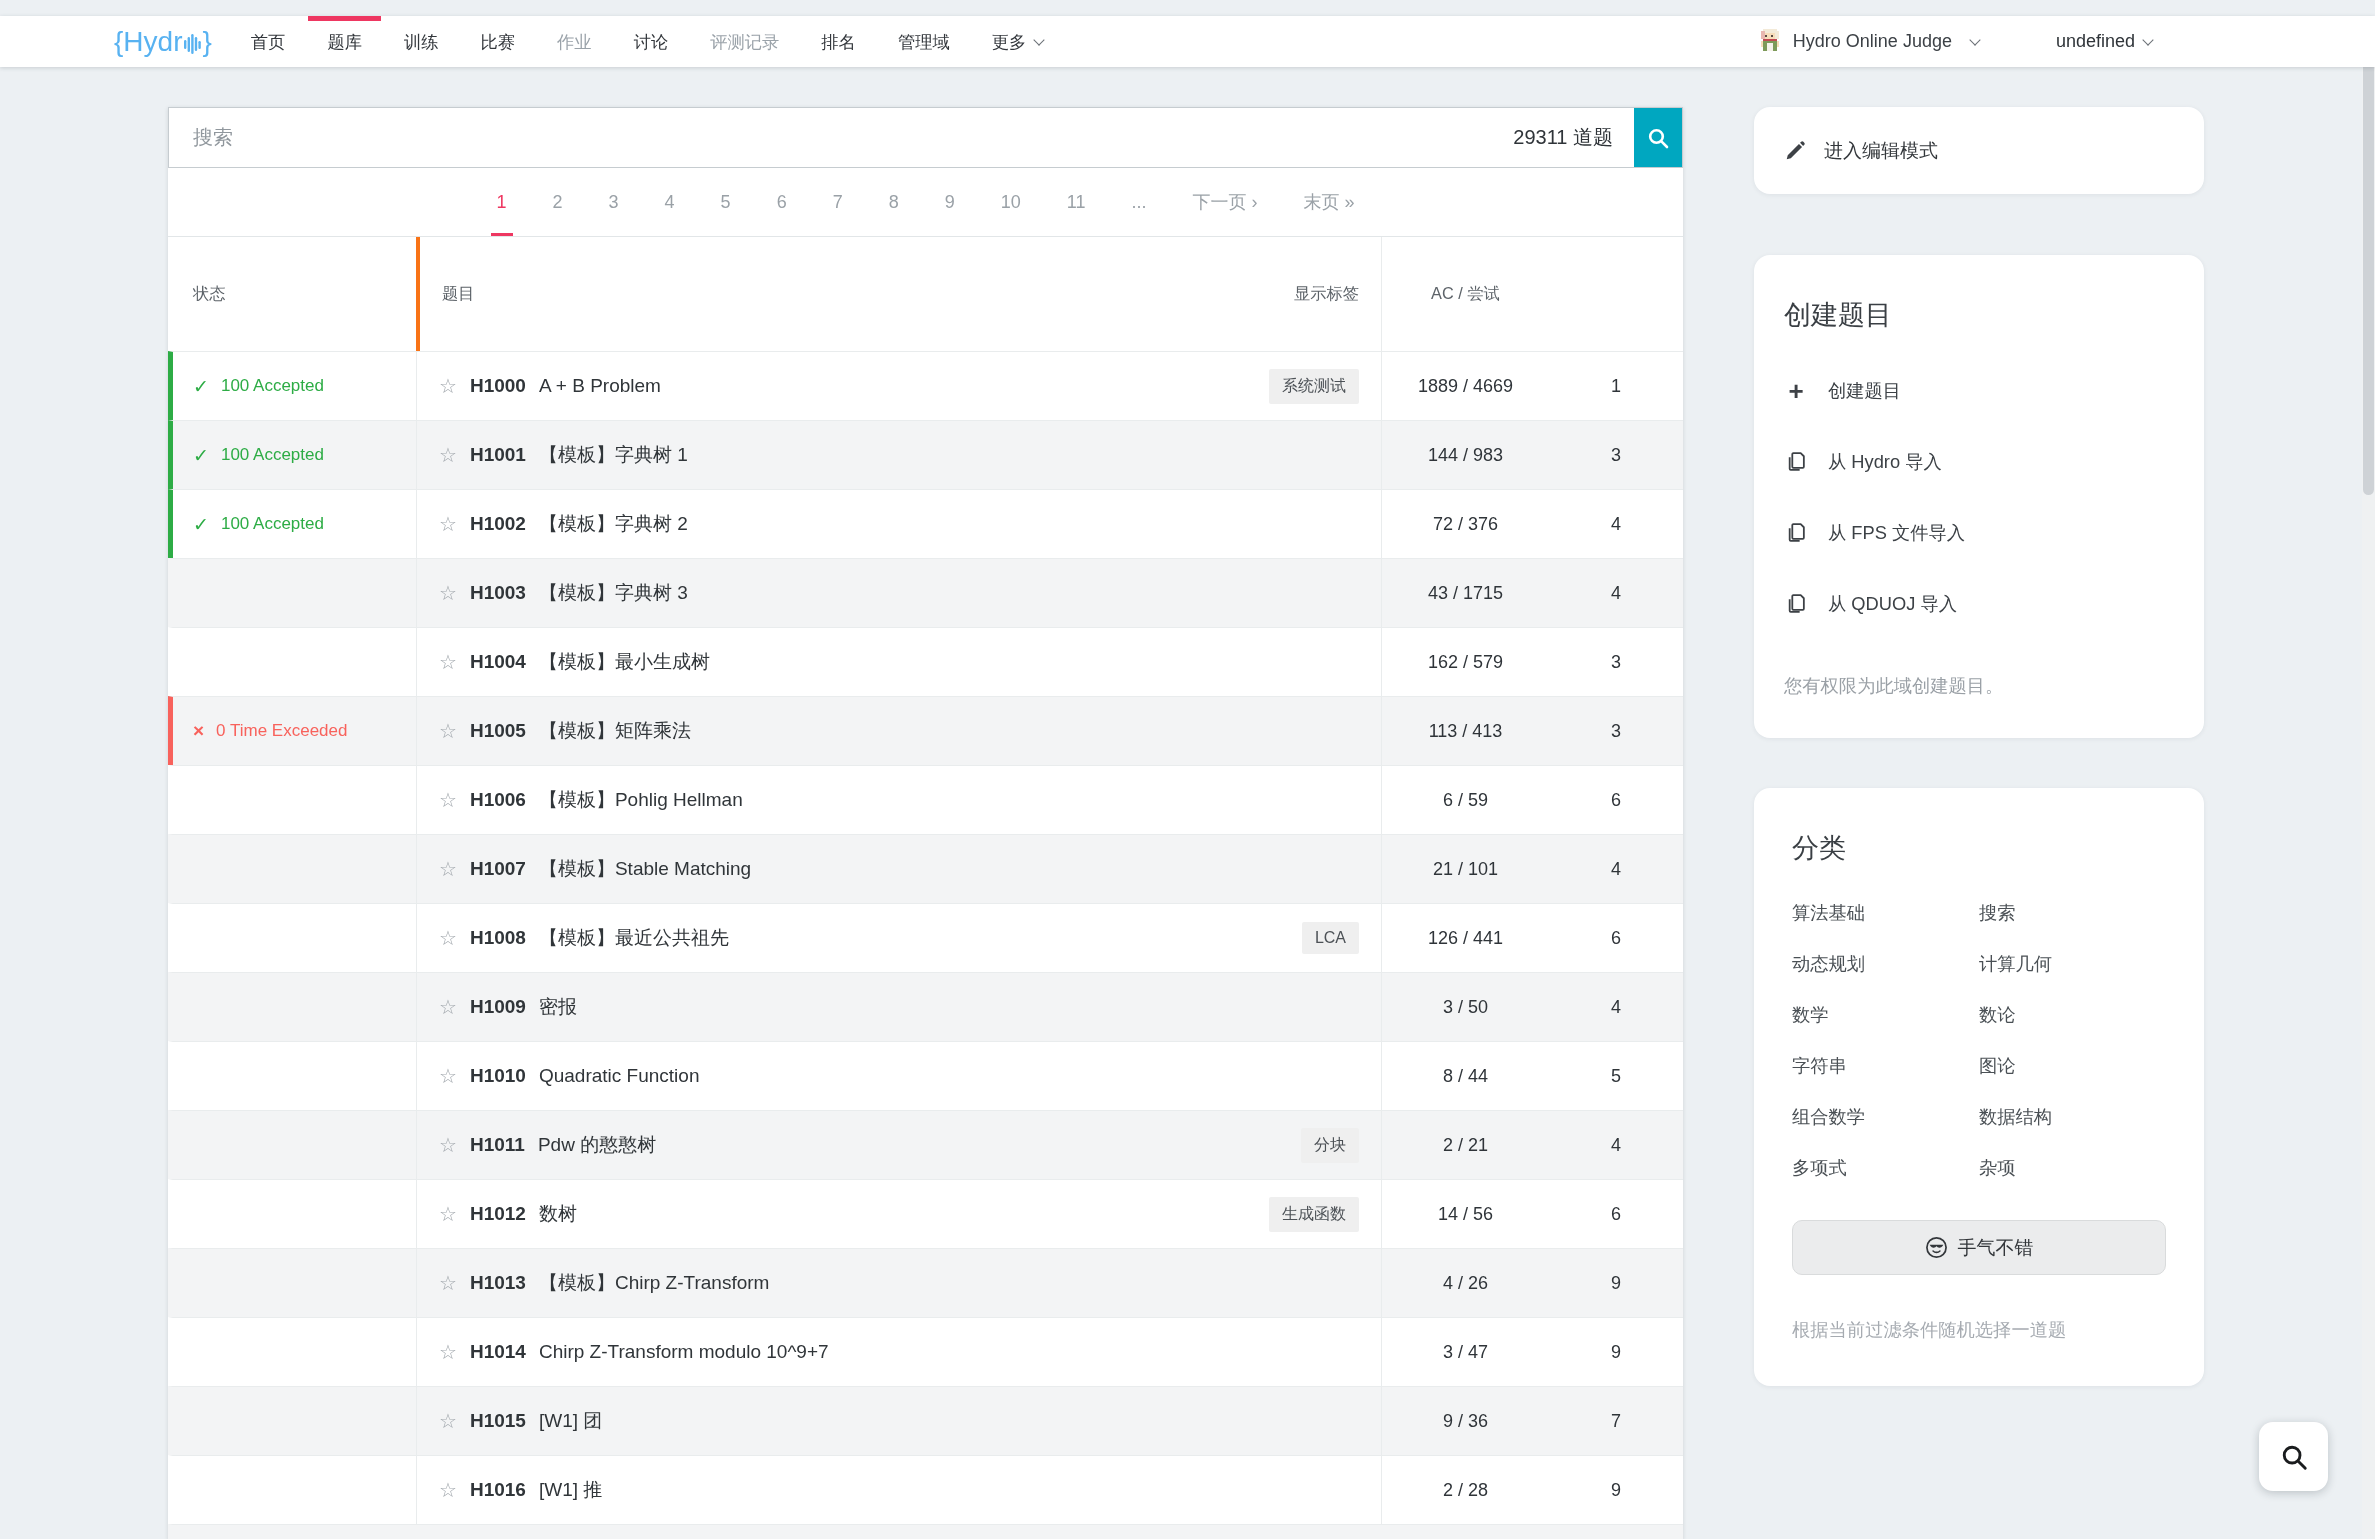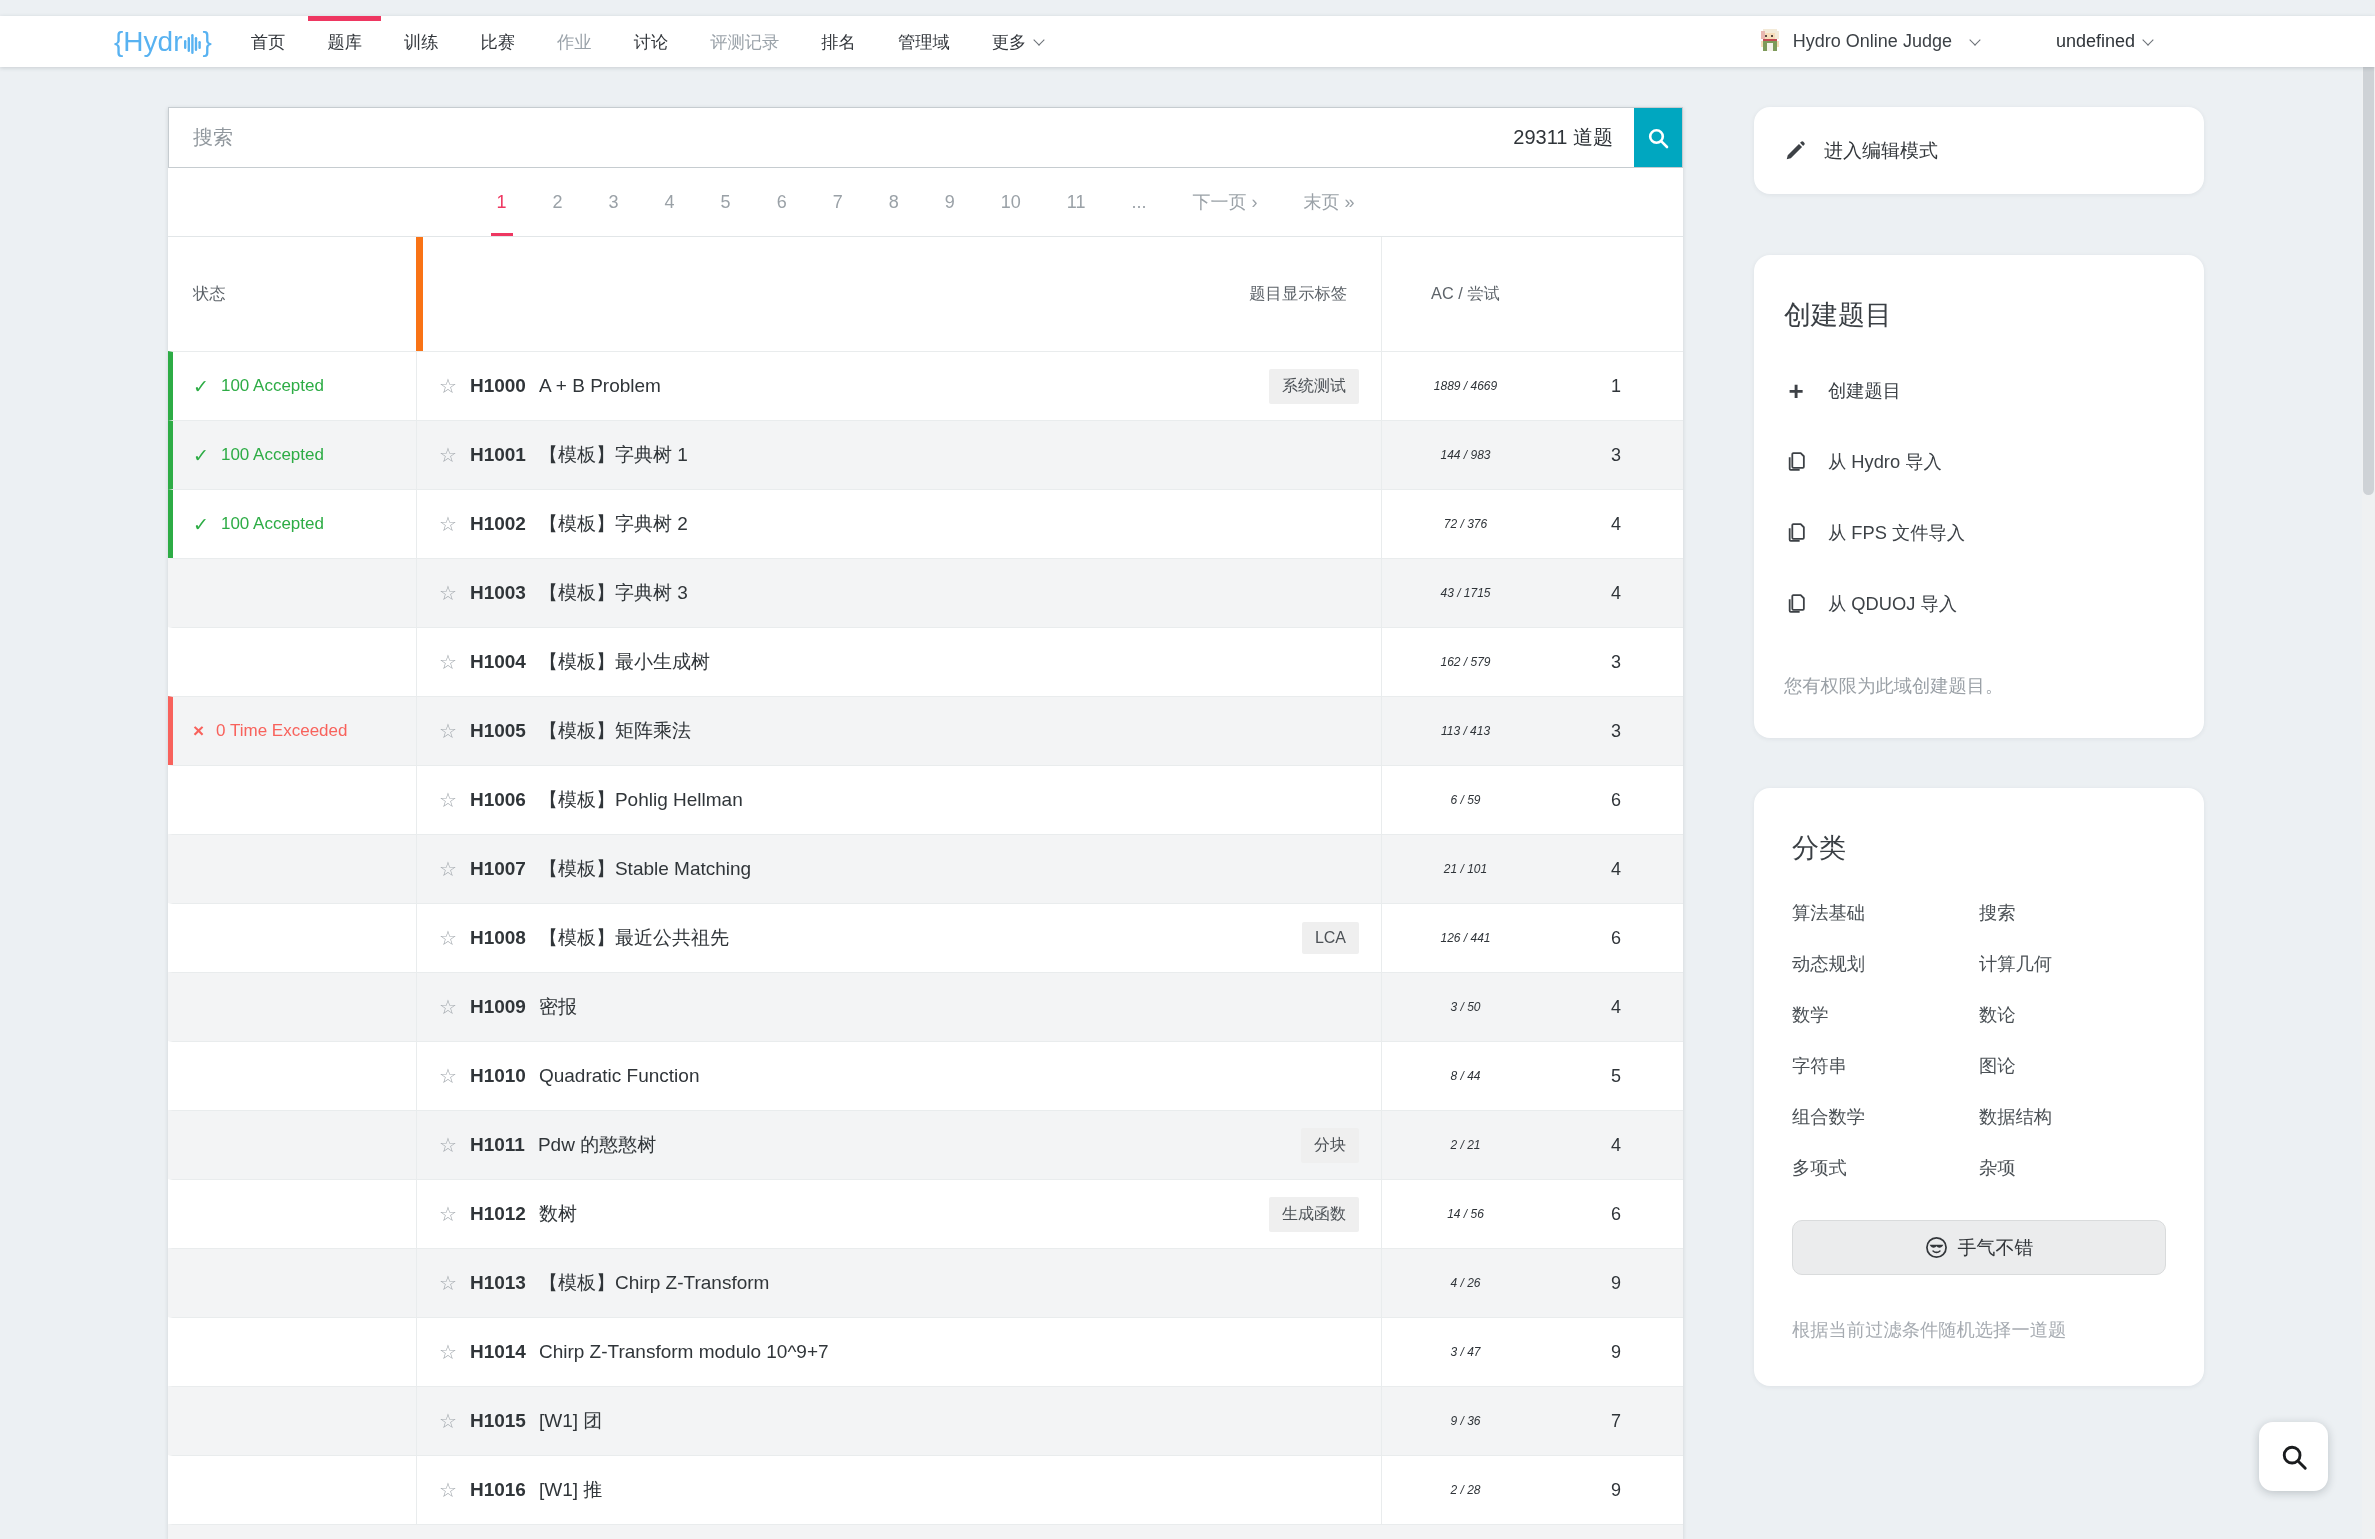--- a/index.html
+++ b/index.html
@@ -41,39 +41,39 @@
 
   .pagination { height:69px; display:flex; align-items:center; justify-content:center; gap:34px; border-bottom:1px solid #e2e6e8; font-size:18px; }
   .page-link { color:#9aa1a7; height:100%; display:flex; align-items:center; padding:0 6px; position:relative; cursor:pointer; }
   .page-link.active { color:#ee3761; }
   .page-link.active::after { content:""; position:absolute; left:0; right:0; bottom:0; height:3px; background:#ee3761; }
 
   .thead, .row { display:grid; grid-template-columns:243px 965px 168px 134px; border-left:5px solid transparent; }
   .thead { height:114px; align-items:center; }
   .th { font-size:16.3px; color:#5d6369; height:100%; display:flex; align-items:center; }
   .th-status { padding-left:20px; }
-  .th-title { justify-content:flex-end; padding:0 34px; border-left:7px solid #f97316; }
+  .th-title { justify-content:space-between; padding:0 22px; border-left:4px solid #f97316; }
   .th-ac { justify-content:center; border-left:1px solid #e9eced; }
   .th-diff { justify-content:center; }
   .qmark { display:inline-flex; align-items:center; justify-content:center; width:17px; height:17px; border:1.5px solid #5d6369; border-radius:50%; font-size:11.4px; margin-left:6px; }
 
   .row { height:69px; align-items:center; border-top:1px solid #e9eced; background:#fff; }
   .row.alt { background:#f3f4f5; }
   .row.accepted { border-left-color:#2dac45; }
   .row.failed { border-left-color:#f8625c; }
   .cell-status { display:flex; align-items:center; gap:12px; padding-left:20px; font-size:17px; }
   .row.accepted .cell-status { color:#2dac45; }
   .row.failed .cell-status { color:#f8625c; }
   .status-icon { font-size:19px; font-weight:700; }
   .cell-title { display:flex; align-items:center; gap:13px; padding:0 22px; height:100%; border-left:1px solid #e9eced; }
   .star { color:#a3a9ae; font-size:20px; cursor:pointer; }
   .pid { font-weight:700; color:#303539; font-size:19px; }
   .ptitle { color:#303539; font-size:19px; text-decoration:none; cursor:pointer; }
   .tag { margin-left:auto; background:#efefef; color:#4c5156; font-size:16px; padding:7px 13px; border-radius:2px; cursor:pointer; white-space:nowrap; }
-  .cell-ac { display:flex; align-items:center; justify-content:center; height:100%; border-left:1px solid #e9eced; font-size:12px;font-style:italic; }
+  .cell-ac { display:flex; align-items:center; justify-content:center; height:100%; border-left:1px solid #e9eced; font-size:18px; }
   .cell-diff { display:flex; align-items:center; justify-content:center; font-size:18px; }
 
   
   .sidebar { position:absolute; left:1754px; top:107px; width:450px; }
   .card { background:#fff; border-radius:16px; box-shadow:0 1px 5px rgba(30,40,50,.07); }
   .card-edit { height:87px; display:flex; align-items:center; gap:18px; padding:0 30px; font-size:19px; color:#33373b; cursor:pointer; }
   .card-create { margin-top:61px; padding:42px 30px 40px; }
   .card-title { font-size:27px; color:#3a3f44; font-weight:400; }
   .menu-list { margin-top:22px; }
   .menu-item { display:flex; align-items:center; gap:20px; height:71px; font-size:18.3px; color:#3c4146; cursor:pointer; }

